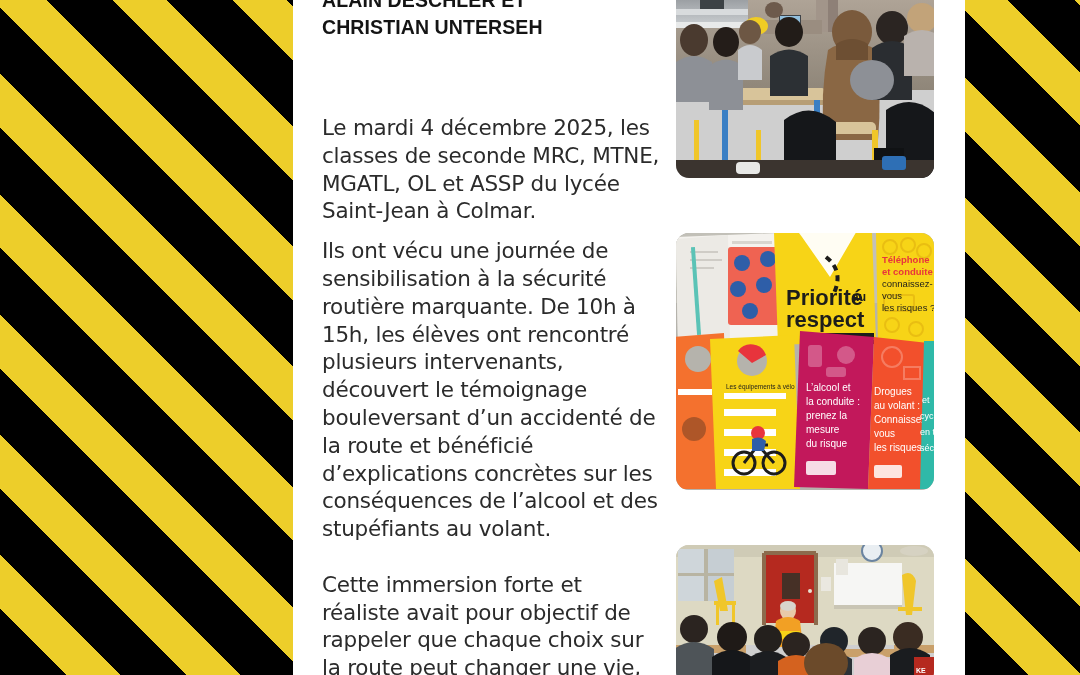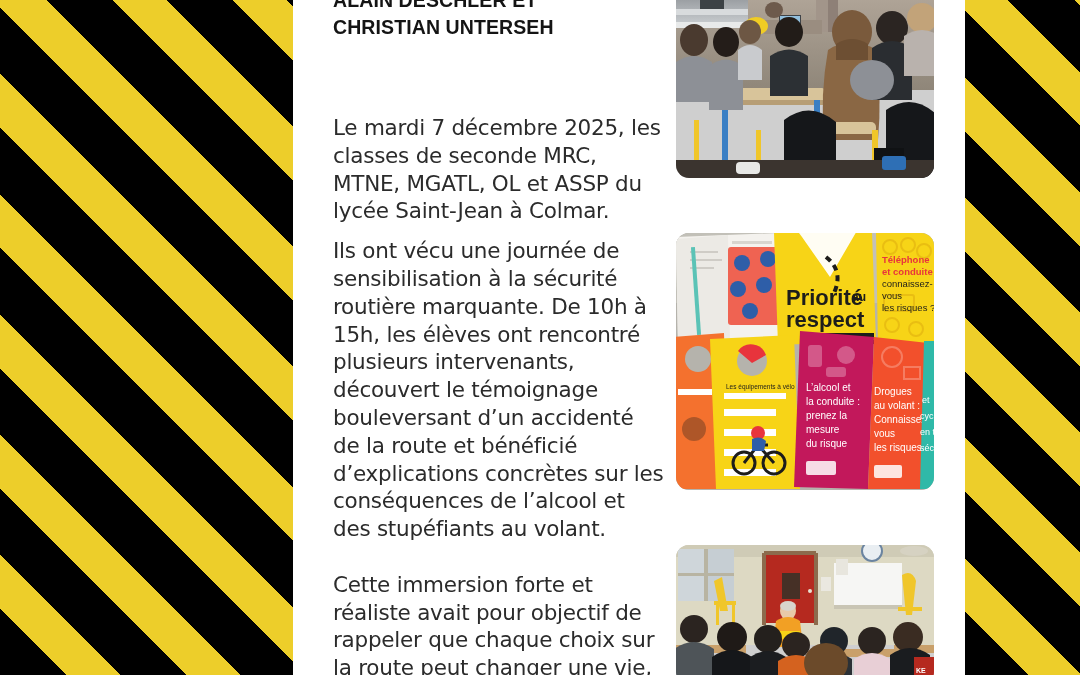--- a/index.html
+++ b/index.html
@@ -40,21 +40,21 @@
     height: 675px;
     background: #ffffff;
     z-index: 1;
     display: flex;
     align-items: flex-start;
   }
 
   
   #article-column {
     width: 372px;
-    padding: 0 0 0 40px;
+    padding: 0 0 0 29px;
     flex: 0 0 372px;
     overflow: hidden;
     height: 675px;
   }
 
   #article-heading {
     font-size: 19.5px;
     font-weight: bold;
     line-height: 27px;
     letter-spacing: 0.1px;
@@ -109,21 +109,21 @@
 
 <div id="hazard-backdrop"></div>
 
 <div id="content-panel">
 
   <div id="article-column">
 
     <h1 id="article-heading">ALAIN DESCHLER ET
 CHRISTIAN UNTERSEH</h1>
 
-    <p id="paragraph-1" class="article-paragraph">Le mardi 7 décembre 2025, les classes de seconde MRC, MTNE, MGATL, OL et ASSP du lycée Saint-Jean à Colmar.</p>
+    <p id="paragraph-1" class="article-paragraph">Le mardi 4 décembre 2025, les classes de seconde MRC, MTNE, MGATL, OL et ASSP du lycée Saint-Jean à Colmar.</p>
 
     <p id="paragraph-2" class="article-paragraph">Ils ont vécu une journée de sensibilisation à la sécurité routière marquante. De 10h à 15h, les élèves ont rencontré plusieurs intervenants, découvert le témoignage bouleversant d’un accidenté de la route et bénéficié d’explications concrètes sur les conséquences de l’alcool et des stupéfiants au volant.</p>
 
     <p id="paragraph-3" class="article-paragraph">Cette immersion forte et réaliste avait pour objectif de rappeler que chaque choix sur la route peut changer une vie, et de donner aux jeunes les clés pour devenir des conducteurs responsables.</p>
   </div>
 
   <div id="photo-column">
 
     <div class="photo-frame" id="photo-classroom-projection">
 

